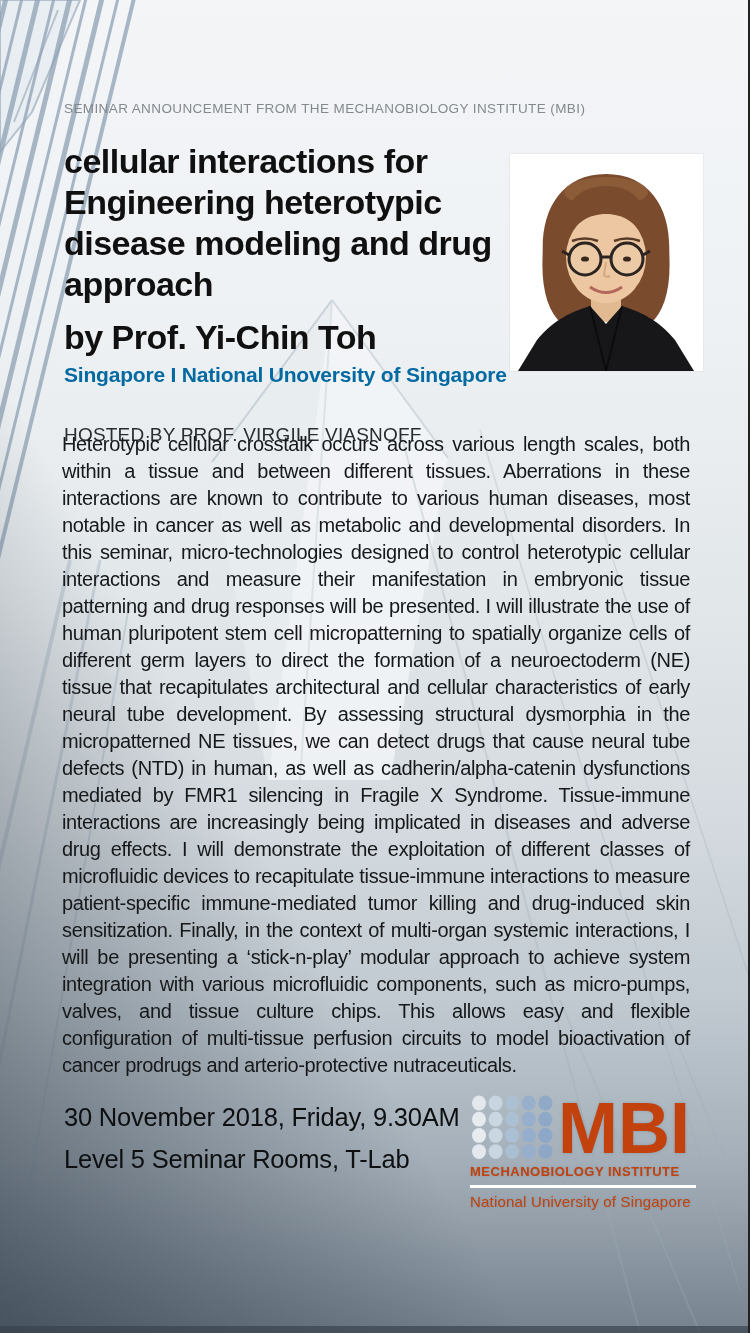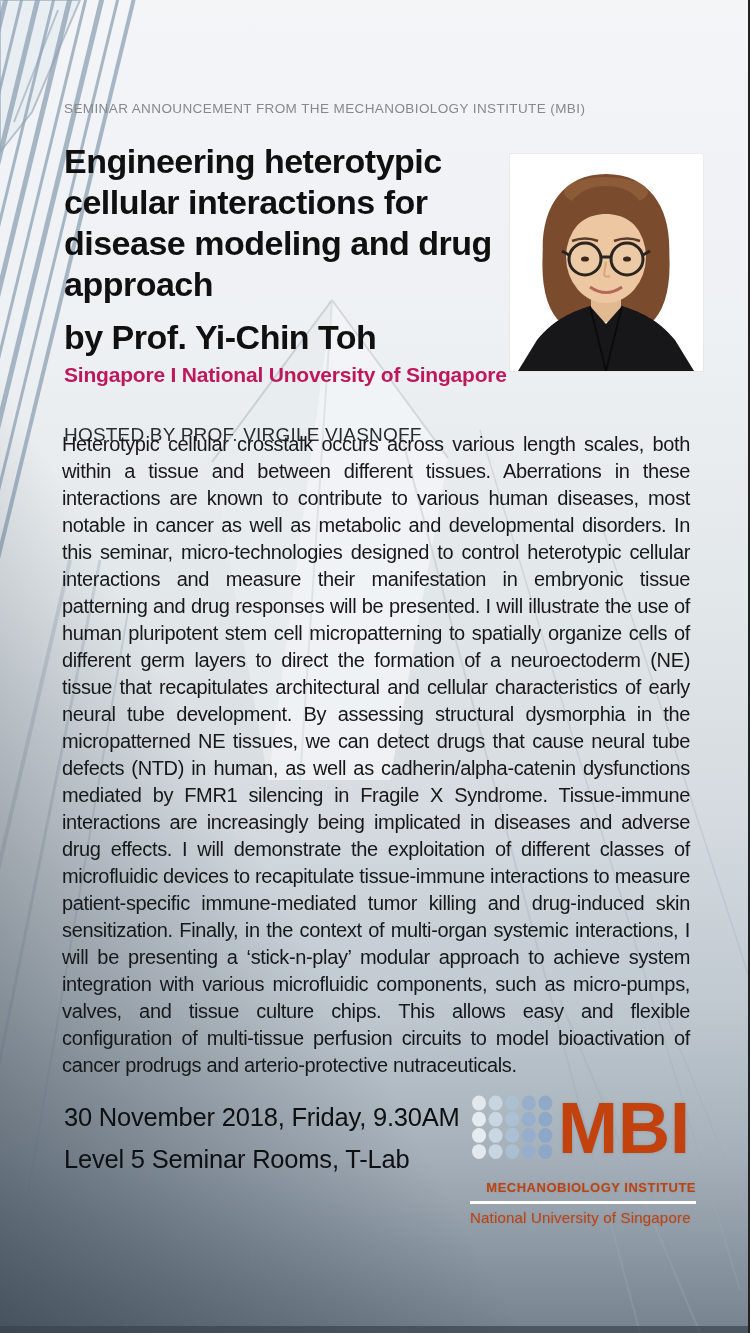--- a/index.html
+++ b/index.html
@@ -24,21 +24,21 @@
     position:absolute;left:510px;top:154px;width:193px;height:217px;
     background:#ffffff;box-shadow:0 0 0 1px rgba(0,0,0,0.03);
   }
   .photo svg{display:block;}
   .speaker{
     position:absolute;left:64px;top:318px;
     font-size:34px;font-weight:700;color:#101010;letter-spacing:-.5px;
   }
   .affiliation{
     position:absolute;left:64px;top:363px;
-    font-size:21px;font-weight:700;color:#be185d;letter-spacing:-.2px;
+    font-size:21px;font-weight:700;color:#0369a1;letter-spacing:-.2px;
   }
   .host{
     position:absolute;left:64px;top:392px;
     font-size:19px;font-weight:400;color:#2a2d30;letter-spacing:.2px;margin-top:32px;
   }
   .abstract{
     position:absolute;left:62px;top:431px;width:628px;
     font-size:20px;line-height:27px;color:#16181a;
     letter-spacing:-.35px;text-align:justify;
   }
@@ -49,22 +49,22 @@
   .event div{white-space:nowrap;}
 
   .logo{position:absolute;left:470px;top:1094px;width:226px;color:#c2410c;}
   .logo-row{display:flex;align-items:flex-start;}
   .mbi-acronym{
     font-size:72px;font-weight:700;line-height:64px;letter-spacing:0;
     margin-left:4px;margin-top:2px;
     text-shadow:0 0 3px rgba(90,105,120,.35);
   }
   .institute{
-    font-size:13px;font-weight:700;letter-spacing:.5px;margin-top:20px;
-    white-space:nowrap;text-shadow:0 0 2px rgba(90,105,120,.35);text-align:right;
+    font-size:13px;font-weight:700;letter-spacing:.5px;margin-top:4px;
+    white-space:nowrap;text-shadow:0 0 2px rgba(90,105,120,.35);
   }
   .divider{height:3px;background:#ffffff;margin:6px 0 5px;}
   .university{
     font-size:15px;font-weight:400;letter-spacing:.2px;white-space:nowrap;
     text-shadow:0 0 2px rgba(90,105,120,.35);
   }
 </style>
 </head>
 <body>
 
@@ -125,22 +125,22 @@
 
     <rect width="750" height="1333" fill="url(#cornerdark)"></rect>
     <rect y="1326" width="750" height="7" fill="#39434d" opacity="0.7"></rect>
   </svg>
 
   <div class="content">
 
     <div class="announcement">SEMINAR ANNOUNCEMENT FROM THE MECHANOBIOLOGY INSTITUTE (MBI)</div>
 
     <div class="title">
+      <div>cellular interactions for</div>
       <div>Engineering heterotypic</div>
-      <div>cellular interactions for</div>
       <div>disease modeling and drug</div>
       <div>approach</div>
     </div>
 
     <div class="photo">
       <svg width="193" height="217" viewBox="0 0 193 217">
         <rect width="193" height="217" fill="#ffffff"></rect>
 
         <path d="M96,20 C142,20 162,58 159,102 C157,132 150,152 138,164 L54,164
                  C42,152 35,132 33,102 C30,58 50,20 96,20 Z" fill="#7b4b2e"></path>

